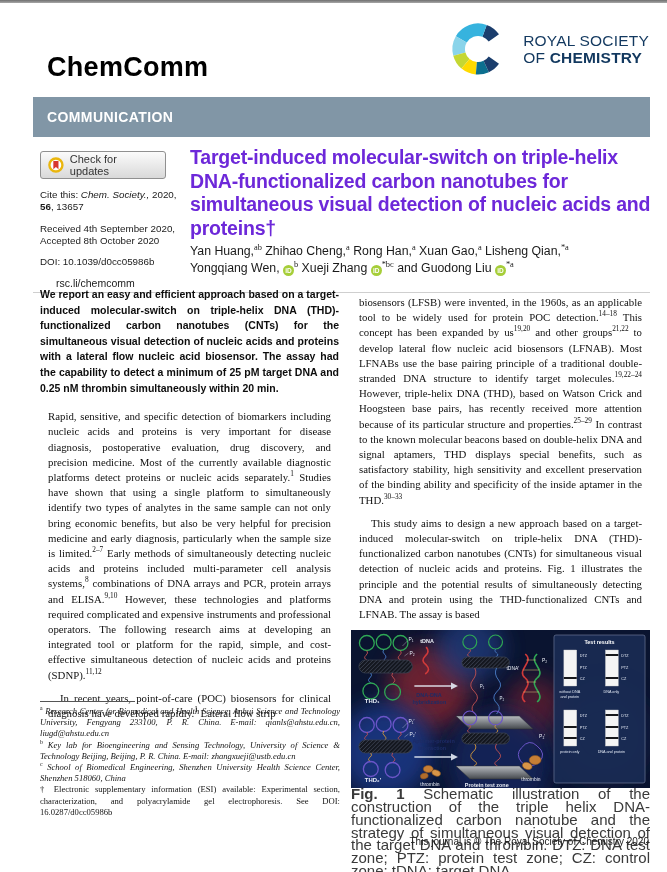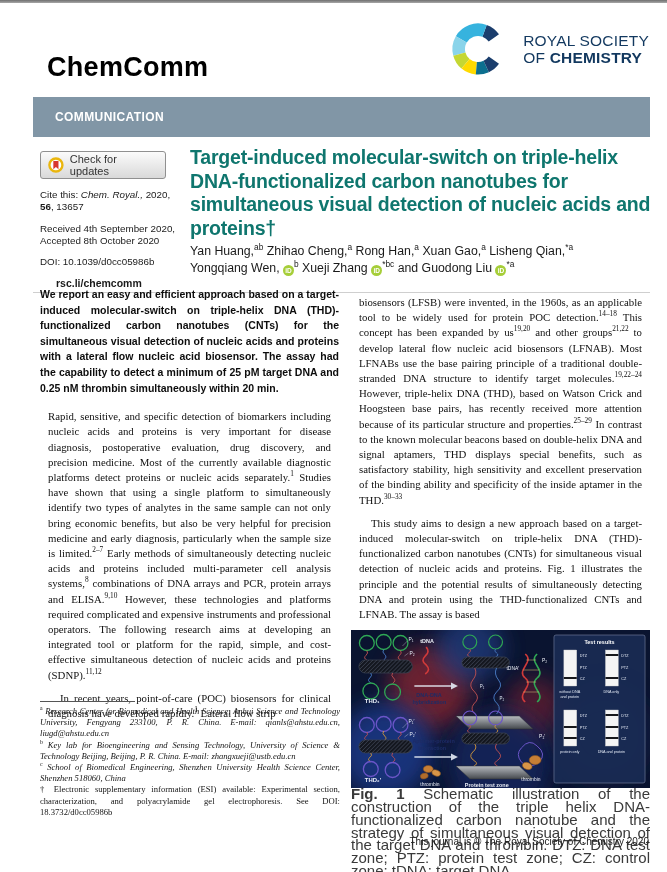--- a/index.html
+++ b/index.html
@@ -4,32 +4,32 @@
 <style>
   html,body{margin:0;padding:0;background:#e8e8e8;}
   .page{position:relative;width:667px;height:872px;background:#ffffff;margin:0 auto;
         font-family:"Liberation Sans",sans-serif;color:#111;overflow:hidden;
         box-shadow:0 0 4px rgba(0,0,0,.4);}
   .topbar{position:absolute;top:0;left:0;right:0;height:3px;background:linear-gradient(#6f6f6f,#a8a8a8);}
   .journal-name{position:absolute;left:47px;top:52px;font-size:27px;font-weight:bold;color:#000000;letter-spacing:.3px;}
   .rsc-logo{position:absolute;right:18px;top:20px;display:flex;align-items:center;gap:16px;}
   .rsc-text{color:#12385f;font-size:15.5px;line-height:17.5px;letter-spacing:.2px;}
   .banner{position:absolute;left:33px;top:97px;width:617px;height:40px;background:#8196a6;}
-  .banner span{display:inline-block;color:#fff;font-weight:bold;font-size:12px;line-height:40px;padding-left:22px;letter-spacing:.4px;}
+  .banner span{display:inline-block;color:#fff;font-weight:bold;font-size:14px;line-height:40px;padding-left:14px;letter-spacing:.4px;}
   .check-btn{position:absolute;left:40px;top:151px;width:126px;height:28px;box-sizing:border-box;
              background:linear-gradient(#fbfbfb,#d9d9d9);border:1px solid #909090;border-radius:3px;
              display:flex;align-items:center;gap:6px;padding:0 7px;cursor:pointer;}
   .check-btn span{font-size:11px;color:#333;}
   .cite-block{position:absolute;left:40px;top:189px;width:150px;font-size:9.8px;line-height:12.3px;color:#1a1a1a;}
   .cite-block .blk{margin-bottom:9px;}
-  .cite-web{font-weight:bold;font-size:10.5px;margin-top:0;padding-left:16px;}
+  .cite-web{font-weight:normal;font-size:10.5px;margin-top:0;padding-left:16px;}
   .title{position:absolute;left:190px;top:146px;width:462px;font-size:19.5px;font-weight:bold;
-         line-height:23.5px;color:#0f766e;letter-spacing:-.2px;}
+         line-height:23.5px;color:#6d28d9;letter-spacing:-.2px;}
   .authors{position:absolute;left:190px;top:243px;width:462px;font-size:12.3px;line-height:16.5px;color:#1a1a1a;}
-  sup{vertical-align:super;font-size:68%;line-height:0;}
+  sup{vertical-align:super;font-size:68%;line-height:0;font-family:Liberation Serif, serif;}
   .inline-icon.orcid{display:inline-block;width:11px;height:11px;background:#a6ce39;border-radius:50%;
         color:#fff;font-size:6.5px;font-weight:bold;text-align:center;line-height:11px;vertical-align:-1px;}
   .head-rule{position:absolute;left:33px;right:17px;top:292px;border-top:1px solid #cfcfcf;}
   .columns{position:absolute;left:40px;top:287px;width:610px;display:flex;gap:12px;}
   .col{width:299px;}
   .abstract{font-weight:bold;font-size:10.5px;line-height:15.6px;text-align:justify;color:#0d0d0d;}
   .body-text{font-family:"Liberation Serif",serif;font-size:10.8px;line-height:15.2px;text-align:justify;color:#101010;}
   .body-text p{margin:8px;}
   .mt{margin-top:13px;}
   .ind{text-indent:12px;}
@@ -75,21 +75,21 @@
   <div class="check-btn">
     <svg width="16" height="16" viewBox="0 0 16 16">
       <circle cx="8" cy="8" r="6.6" fill="#fff" stroke="#eab60e" stroke-width="2.4"></circle>
       <path d="M5.4,4 h5.2 v8.2 l-2.6,-2.1 l-2.6,2.1 z" fill="#d8382e"></path>
     </svg>
     <span>Check for updates</span>
   </div>
 
   <div class="cite-block">
     <div class="blk">
-      <div>Cite this: <i>Chem. Royal.,</i> 2020,</div>
+      <div>Cite this: <i>Chem. Society.,</i> 2020,</div>
       <div><b>56</b>, 13657</div>
     </div>
     <div class="blk">
       <div>Received 4th September 2020,</div>
       <div>Accepted 8th October 2020</div>
     </div>
     <div class="blk">DOI: 10.1039/d0cc05986b</div>
     <div class="cite-web">rsc.li/chemcomm</div>
   </div>
 
@@ -297,19 +297,19 @@
 
       <div class="caption"><b>Fig. 1</b> Schematic illustration of the construction of the triple helix DNA-functionalized carbon nanotube and the strategy of simultaneous visual detection of the target DNA and thrombin. DTZ: DNA test zone; PTZ: protein test zone; CZ: control zone; tDNA: target DNA.</div>
     </div>
   </div>
 
   <div class="footnotes">
     <div class="fn-rule"></div>
     <div><sup>a</sup><i> Research Center for Biomedical and Health Science, Anhui Science and Technology University, Fengyang 233100, P. R. China. E-mail: qianls@ahstu.edu.cn, liugd@ahstu.edu.cn</i></div>
     <div><sup>b</sup><i> Key lab for Bioengineering and Sensing Technology, University of Science &amp; Technology Beijing, Beijing, P. R. China. E-mail: zhangxueji@ustb.edu.cn</i></div>
     <div><sup>c</sup><i> School of Biomedical Engineering, Shenzhen University Health Science Center, Shenzhen 518060, China</i></div>
-    <div>† Electronic supplementary information (ESI) available: Experimental section, characterization, and polyacrylamide gel electrophoresis. See DOI: 18.3732/d0cc05986b</div>
+    <div>† Electronic supplementary information (ESI) available: Experimental section, characterization, and polyacrylamide gel electrophoresis. See DOI: 16.0287/d0cc05986b</div>
   </div>
 
   <div class="footer">
     <span>This journal is © The Royal Society of Chemistry 2020</span>
   </div>
 </div>
 
 </body></html>

